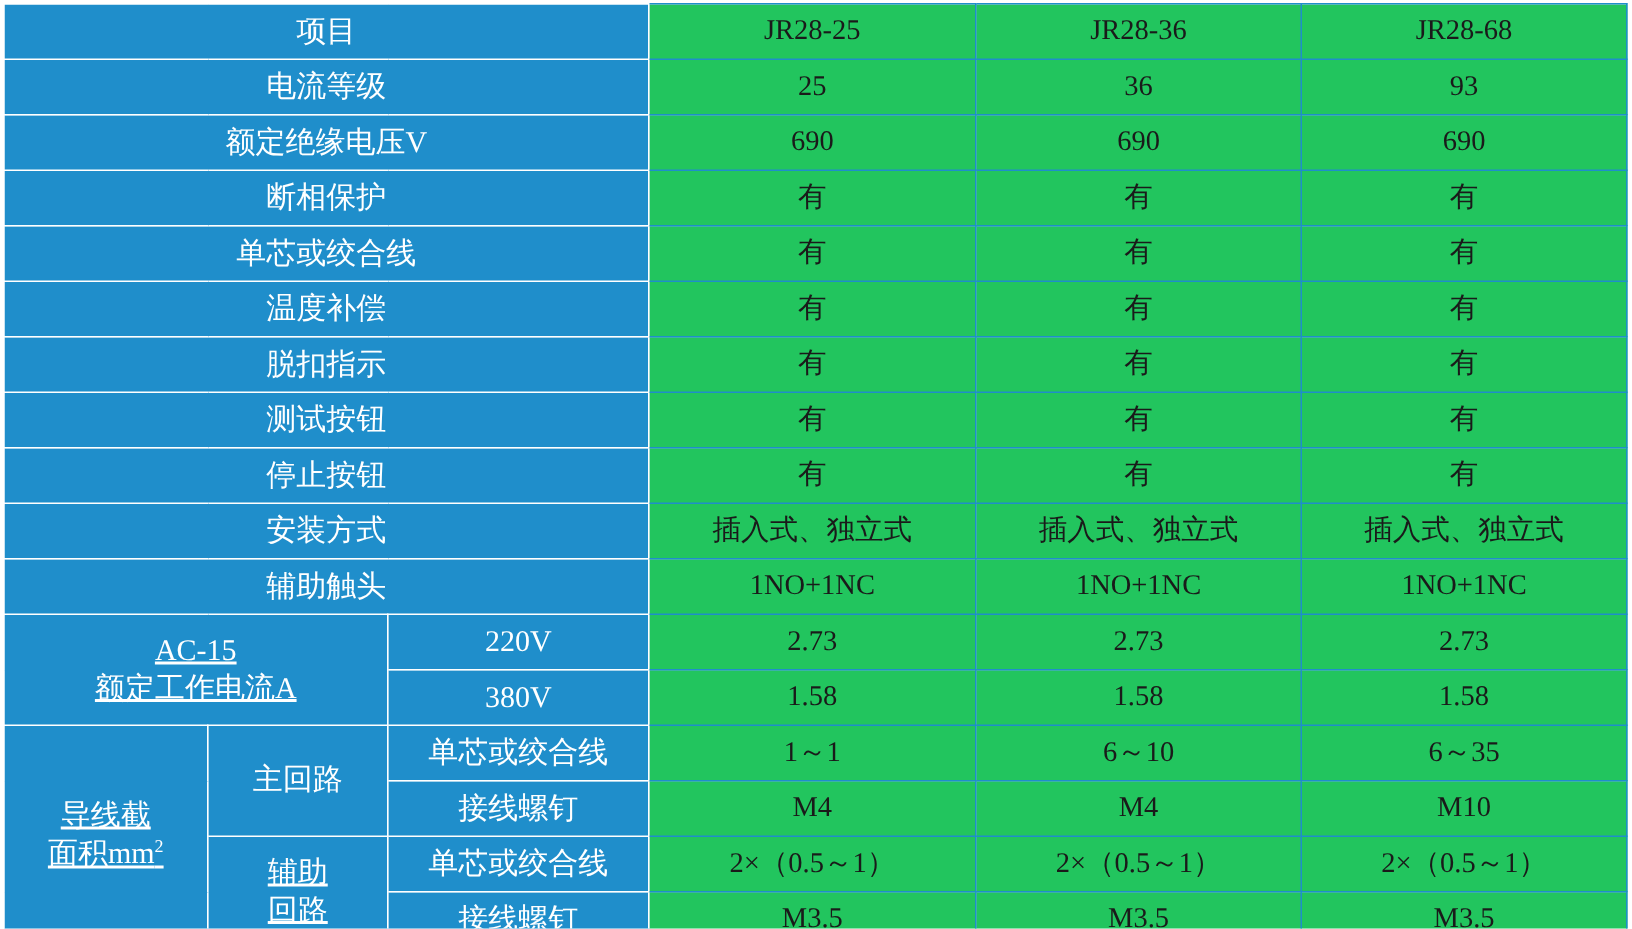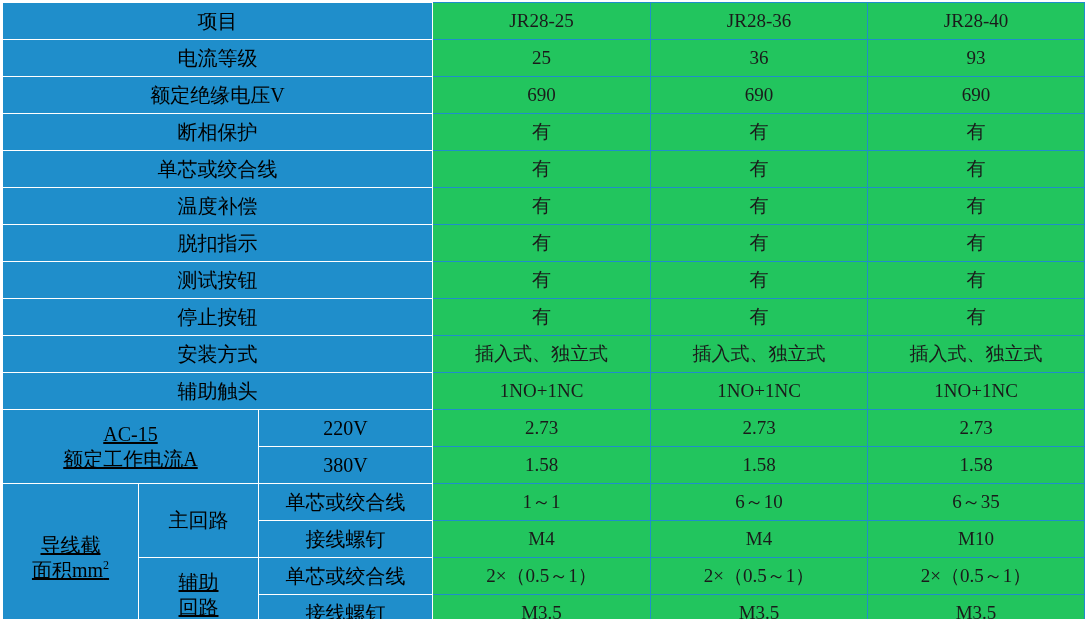--- a/index.html
+++ b/index.html
@@ -25,21 +25,21 @@
     vertical-align: middle;
     font-size: 19px;
     color: #1a1a1a;
     padding: 0;
     height: 36px;
     line-height: 1.25;
   }
   
   #spec-table td.lbl {
     background: #1f8ecb;
-    color: #000000;
+    color: #ffffff;
     border: 1px solid #ffffff;
     font-size: 20px;
   }
   #spec-table td.val {
     background: #22c55e;
     border: 1px solid #1f8ecb;
   }
   .sup {
     font-size: 12px;
     vertical-align: super;
@@ -60,21 +60,21 @@
     <col style="width:218px">
     <col style="width:217px">
     <col style="width:217px">
   </colgroup>
   <tbody>
 
     <tr>
       <td class="lbl" colspan="3">项目</td>
       <td class="val">JR28-25</td>
       <td class="val">JR28-36</td>
-      <td class="val">JR28-40</td>
+      <td class="val">JR28-68</td>
     </tr>
 
     <tr>
       <td class="lbl" colspan="3">电流等级</td>
       <td class="val">25</td>
       <td class="val">36</td>
       <td class="val">93</td>
     </tr>
     <tr>
       <td class="lbl" colspan="3">额定绝缘电压V</td>

